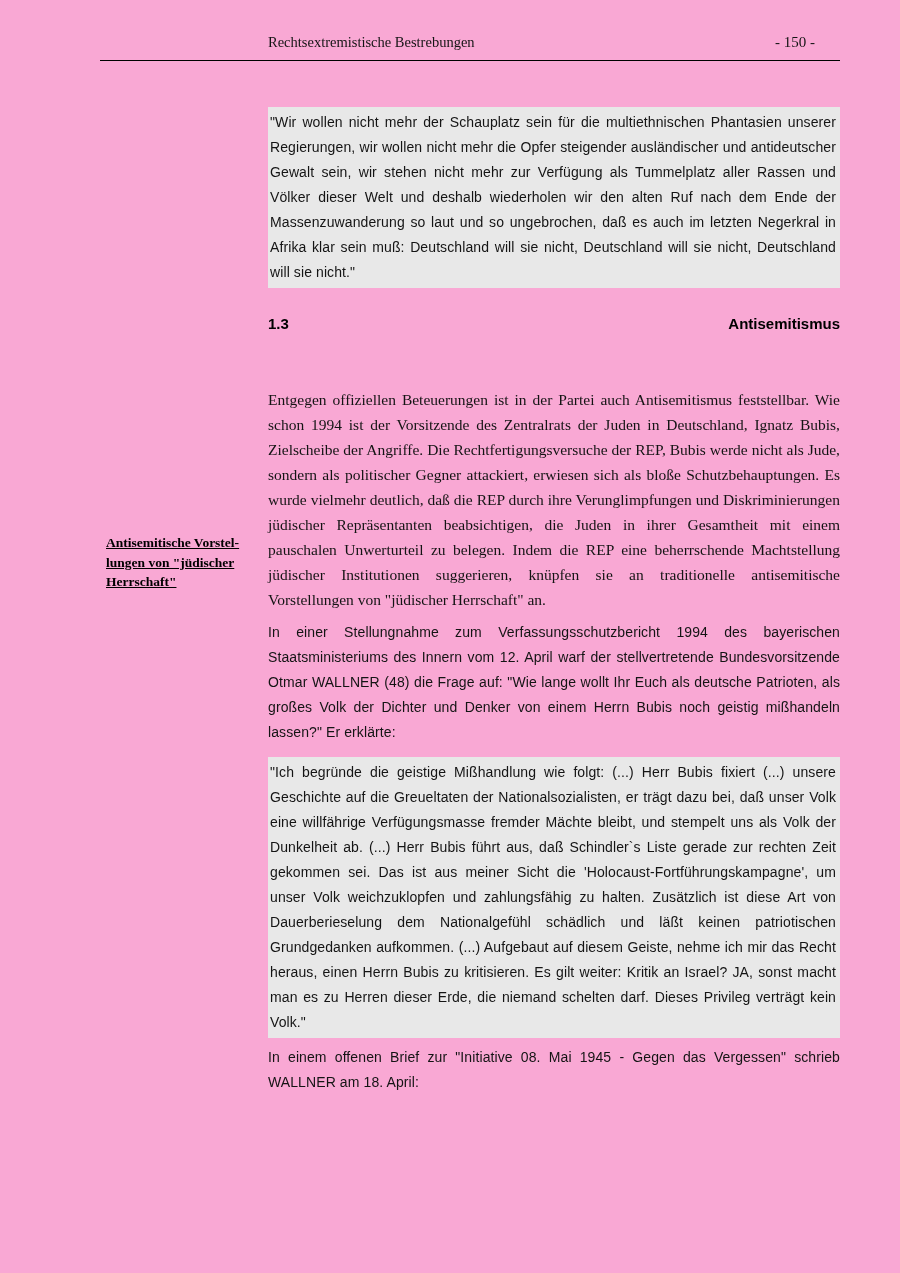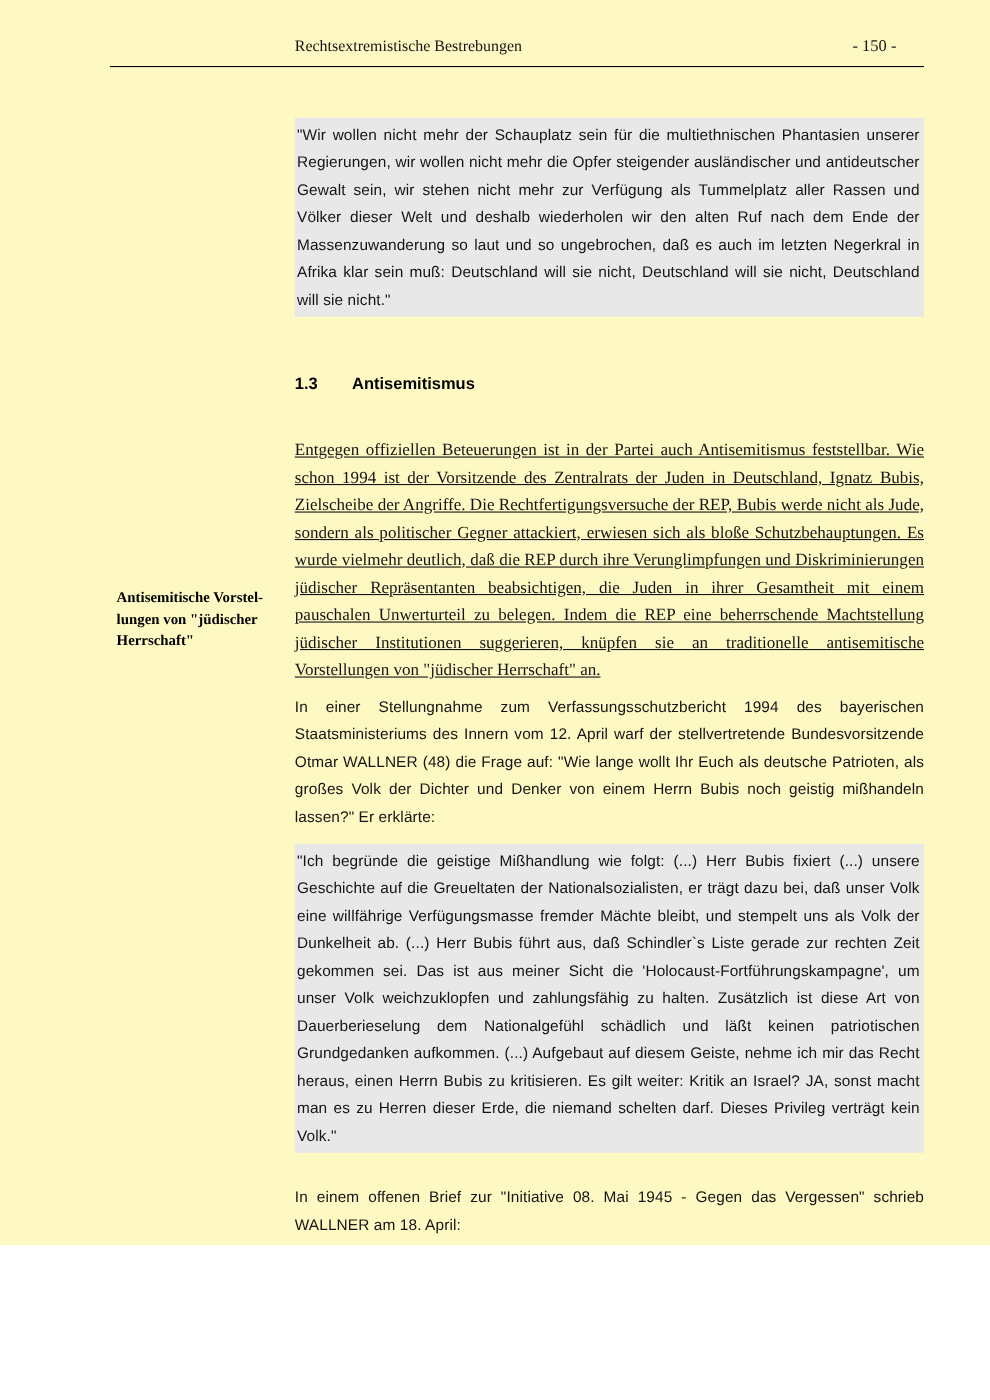--- a/index.html
+++ b/index.html
@@ -1,21 +1,21 @@
 <!DOCTYPE html>
 <html><head>
 <meta charset="utf-8">
 <style>
   * { margin: 0; padding: 0; box-sizing: border-box; }
   html, body { background: #ffffff; }
   .page {
     position: relative;
     width: 900px;
-    height: 1132px;
-    background: #fef9c3;
+    height: 1273px;
+    background: #f9a8d4;
     color: #141414;
     overflow: hidden;
   }
   .header-inner {
     display: flex;
     justify-content: space-between;
     align-items: baseline;
     margin: 0 85px 0 268px;
     padding-top: 33px;
   }
@@ -31,38 +31,40 @@
   .quote {
     background: #e8e8e8;
     font: 14px/25px "Liberation Sans", sans-serif;
     text-align: justify;
     padding: 3px 4px 3px 2px;
     letter-spacing: 0.1px;
   }
   .quote1 { margin-top: 46px; }
   .quote2 { margin-top: 12px; }
   .section-heading {
-    margin-top: 52px;
+    margin-top: 26px;
     font: bold 15px/1.3 "Liberation Sans", sans-serif;
     display: flex;
     color: #000;
+    justify-content: space-between;
   }
   .section-number { width: 52px; }
   .para { text-align: justify; }
-  .serif-para { font: 15.5px/25px "Liberation Serif", serif; margin-top: 38px; text-decoration: underline; }
+  .serif-para { font: 15.5px/25px "Liberation Serif", serif; margin-top: 54px; }
   .sans-para { font: 14px/25px "Liberation Sans", sans-serif; letter-spacing: 0.1px; }
   .para-2 { margin-top: 8px; }
-  .para-3 { margin-top: 28px; }
+  .para-3 { margin-top: 7px; }
   .margin-note {
     position: absolute;
     left: 106px;
     top: 533px;
     width: 175px;
     font: bold 13.5px/19.5px "Liberation Serif", serif;
     color: #000;
+    text-decoration: underline;
   }
   .margin-note span { display: block; }
   .footer {
     position: absolute;
     left: 100px;
     top: 1172px;
     width: 740px;
   }
   .footer-rule { border: 0; border-top: 1.5px solid #000; }
   .footer-pagenum {

